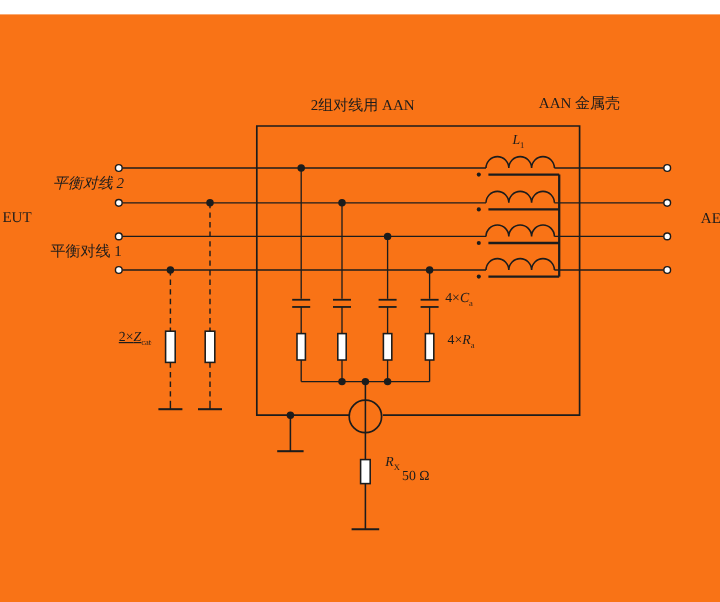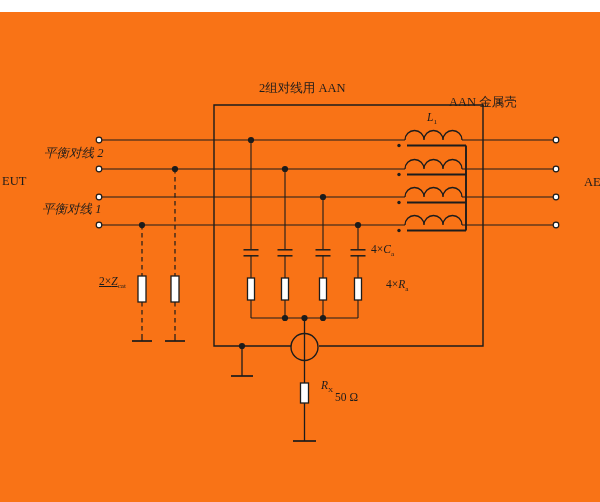--- a/index.html
+++ b/index.html
@@ -166,49 +166,49 @@
       <line x1="175" y1="290" x2="175" y2="322" stroke-width="1.2" stroke-dasharray="4.5,3.5"></line>
       <line x1="175" y1="322" x2="175" y2="329" stroke-width="1.2"></line>
       <line x1="165" y1="329" x2="185" y2="329" stroke-width="1.7"></line>
     </g>
   </svg>
 
   <div class="lbl" style="left:259px;top:70px;">
     <span>2组对线用 AAN</span>
   </div>
 
-  <div class="lbl" style="left:449px;top:84px;">
+  <div class="lbl" style="left:449px;top:68px;">
     <span>AAN 金属壳</span>
   </div>
 
   <div class="lbl" style="left:44px;top:135px;font-style:italic;">
     <span>平衡对线 2</span>
   </div>
 
   <div class="lbl" style="left:2px;top:163px;">
     <span>EUT</span>
   </div>
 
-  <div class="lbl" style="left:42px;top:191px;font-style:italic;">
+  <div class="lbl" style="left:42px;top:191px;">
     <span>平衡对线 1</span>
   </div>
 
   <div class="lbl" style="left:584px;top:164px;text-align:center;">
     <span>AE</span>
   </div>
 
   <div class="lbl small" style="left:427px;top:99px;">
     <span class="it">L</span><sub>1</sub>
   </div>
 
   <div class="lbl small" style="left:371px;top:231px;">
     <span>4×</span><span class="it">C</span><sub>a</sub>
   </div>
 
-  <div class="lbl small" style="left:386px;top:266px;">
+  <div class="lbl small" style="left:373px;top:266px;">
     <span>4×</span><span class="it">R</span><sub>a</sub>
   </div>
 
   <div class="lbl small" style="left:99px;top:263px;text-decoration:underline;">
     <span>2×</span><span class="it">Z</span><sub>cat</sub>
   </div>
 
   <div class="lbl small" style="left:321px;top:367px;">
     <span class="it">R</span><sub>X</sub>
   </div>

